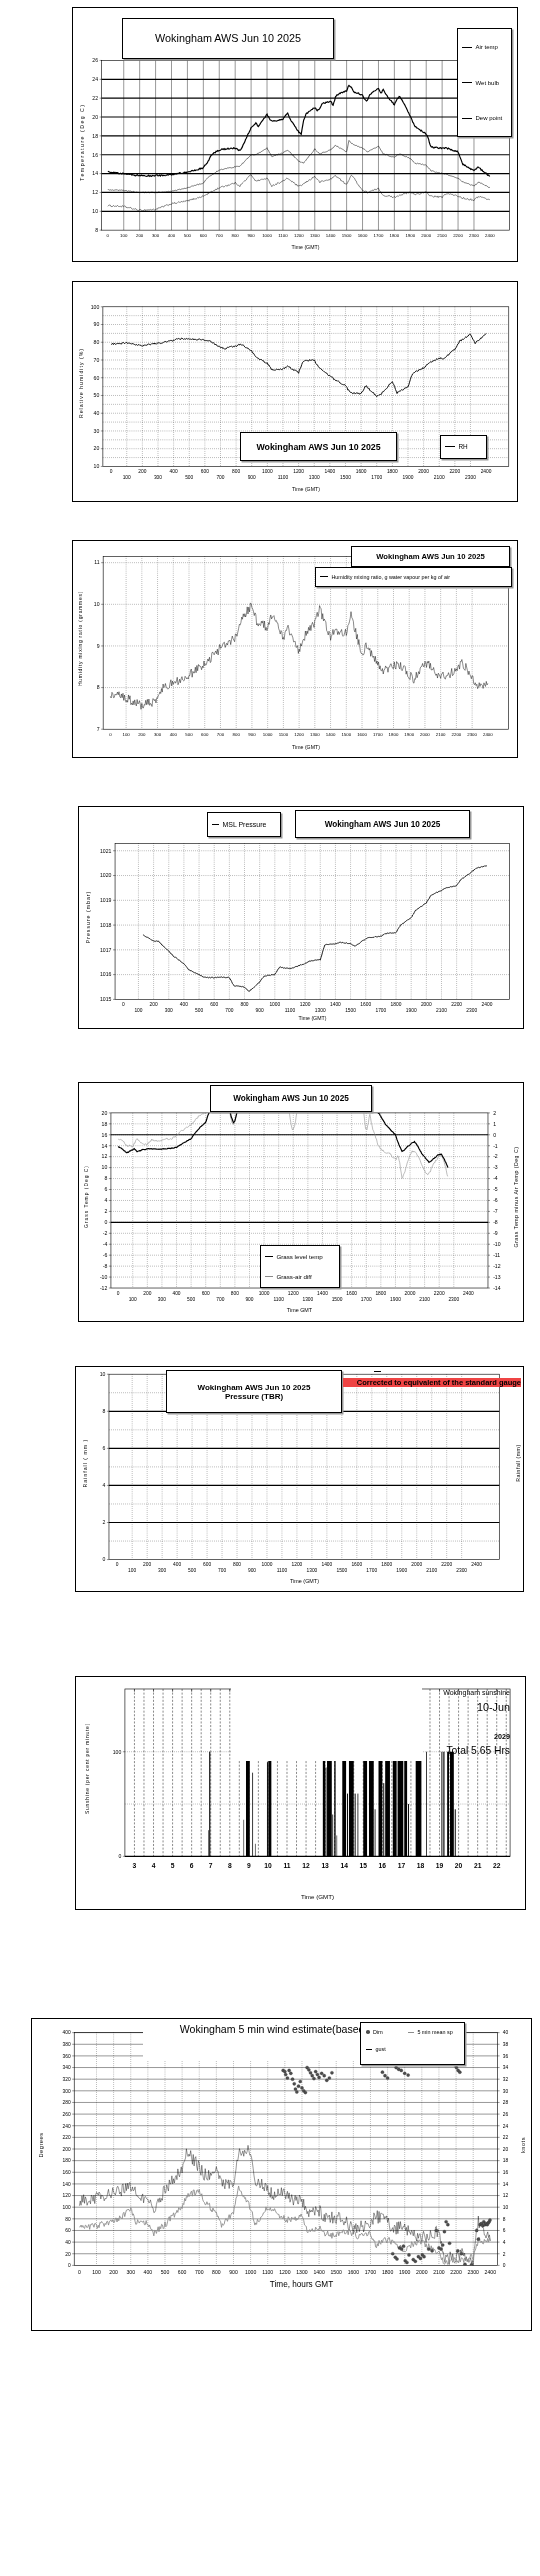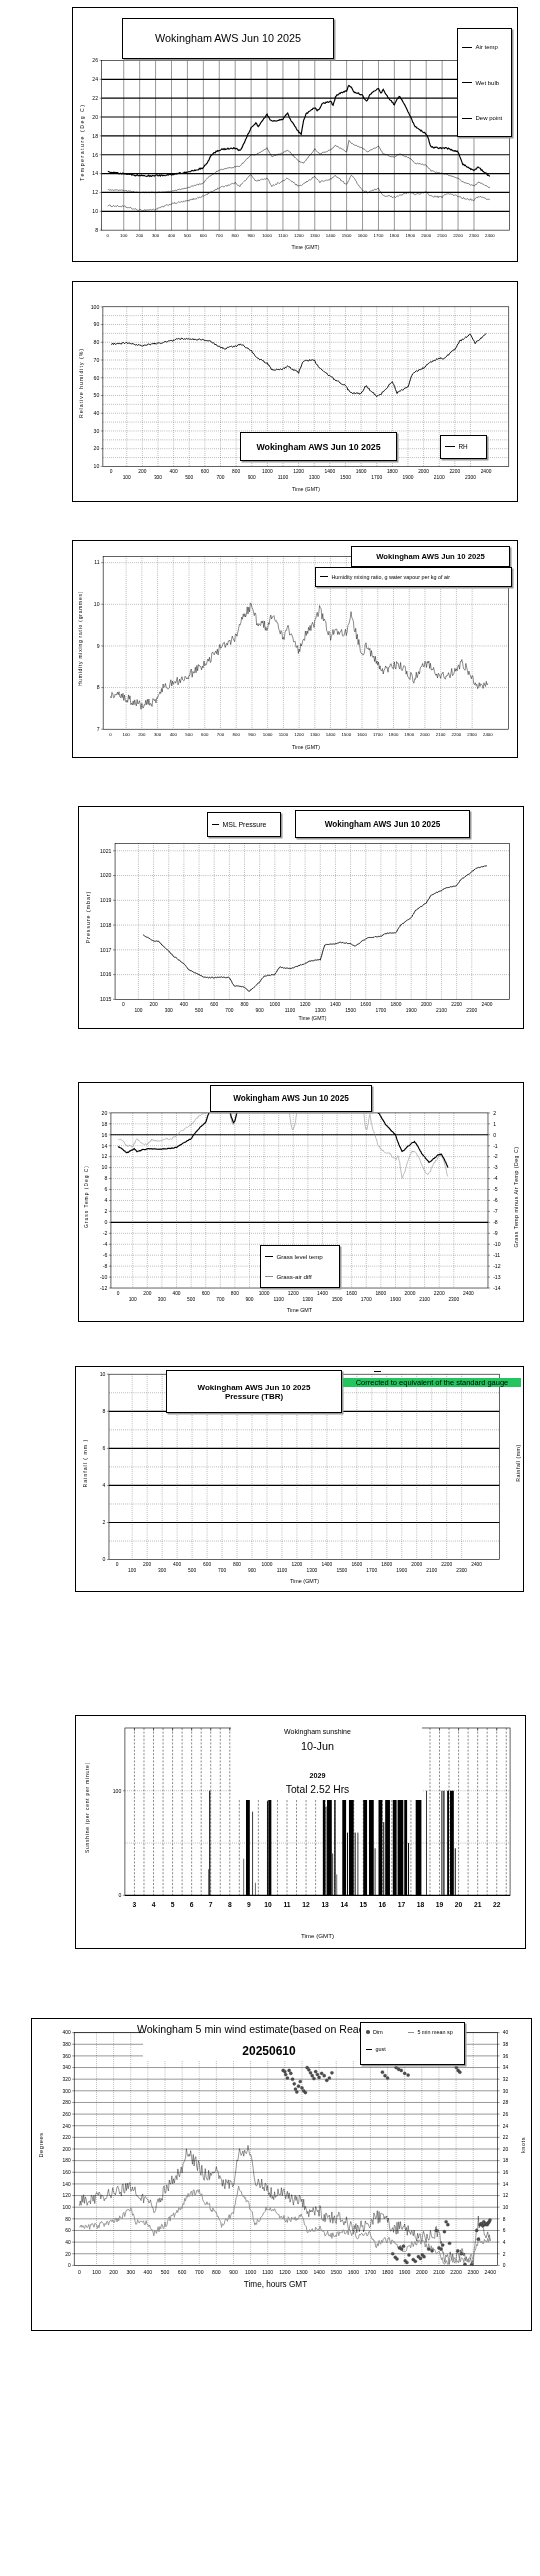--- a/index.html
+++ b/index.html
@@ -5,21 +5,21 @@
   html,body{margin:0;padding:0;background:#fff;}
   body{width:541px;height:2620px;position:relative;font-family:"Liberation Sans",sans-serif;color:#000;}
   .chart{position:absolute;background:#fff;border:0.8px solid #000;}
   .chart.heavy{border-width:1px;}
   .chart svg{position:absolute;left:0;top:0;}
   .ov{position:absolute;}
   .shbox{position:absolute;background:#fff;border:0.5px solid #000;box-shadow:1.5px 1.5px 0 #9a9a9a;display:flex;align-items:center;justify-content:center;}
   .plain{position:absolute;background:#fff;}
   .ylab{position:absolute;text-align:center;transform:rotate(-90deg);font-size:5.2px;letter-spacing:1px;white-space:nowrap;}
   .xlab{position:absolute;text-align:center;font-size:5.2px;}
-  .ttext{text-align:center;}
+  .ttext{text-align:right;}
   .legend{position:absolute;background:#fff;border:0.5px solid #000;box-shadow:1.5px 1.5px 0 #9a9a9a;}
   .lrow{display:flex;align-items:center;white-space:nowrap;overflow:hidden;}
   .ls{display:inline-block;width:10.3px;height:0;margin:0 3.1px 0 4.1px;flex:none;}
   .ds{display:inline-block;width:3.6px;height:3.6px;border-radius:50%;background:#4d4d4d;margin:0 3.1px 0 5.2px;flex:none;}
   svg text{font-family:"Liberation Sans",sans-serif;fill:#000;}
 </style>
 </head>
 <body>
 
 <div class="chart" style="left:72px;top:6.7px;width:444px;height:253px;">
@@ -664,27 +664,27 @@
       <text x="57" y="89.49999999999999" text-anchor="end" font-size="10">8</text>
       <line x1="60" y1="85.99999999999999" x2="64" y2="85.99999999999999" stroke="#000" stroke-width="0.8"></line>
       <text x="57" y="17.5" text-anchor="end" font-size="10">10</text>
       <line x1="60" y1="14" x2="64" y2="14" stroke="#000" stroke-width="0.8"></line>
     </svg>
   <div class="shbox" style="left:90px;top:3.1px;width:174px;height:41px;flex-direction:column;">
     <span class="ttext" style="font-size:8px;font-weight:bold;">Wokingham AWS Jun 10 2025</span>
     <span class="ttext" style="font-size:8px;font-weight:bold;">Pressure (TBR)</span>
   </div>
   <span style="position:absolute;left:298px;top:4.1px;width:7.2px;border-top:1px solid #000;"></span>
-  <div class="ov ttext" style="left:267px;top:11.3px;width:178px;font-size:7.5px;font-weight:normal;background:#22c55e;">Corrected to equivalent of the standard gauge</div>
+  <div class="ov ttext" style="left:267px;top:11.3px;width:178px;font-size:7.5px;font-weight:bold;background:#ef4444;">Corrected to equivalent of the standard gauge</div>
   <div class="ylab" style="left:-84px;top:93px;width:185px;">Rainfall ( mm )</div>
   <div class="ylab" style="left:349px;top:93px;width:185px;letter-spacing:0.5px;">Rainfall (mm)</div>
   <div class="xlab" style="left:33px;top:211px;width:391px;font-size:5.4px;">Time (GMT)</div>
 </div>
 
-<div class="chart" style="left:75px;top:1715px;width:449px;height:232px;">
+<div class="chart" style="left:75px;top:1676px;width:449px;height:232px;">
   <svg id="svg6" width="449" height="232" viewBox="0 0 872 450">
       <g>
         <line x1="113.51485148514851" y1="23" x2="113.51485148514851" y2="348" stroke="#000" stroke-width="0.9" stroke-dasharray="4 3"></line>
         <line x1="132.02970297029702" y1="23" x2="132.02970297029702" y2="348" stroke="#000" stroke-width="0.9" stroke-dasharray="4 3"></line>
         <line x1="150.54455445544554" y1="23" x2="150.54455445544554" y2="348" stroke="#000" stroke-width="0.9" stroke-dasharray="4 3"></line>
         <line x1="169.05940594059405" y1="23" x2="169.05940594059405" y2="348" stroke="#000" stroke-width="0.9" stroke-dasharray="4 3"></line>
         <line x1="187.5742574257426" y1="23" x2="187.5742574257426" y2="348" stroke="#000" stroke-width="0.9" stroke-dasharray="4 3"></line>
         <line x1="206.08910891089107" y1="23" x2="206.08910891089107" y2="348" stroke="#000" stroke-width="0.9" stroke-dasharray="4 3"></line>
         <line x1="224.6039603960396" y1="23" x2="224.6039603960396" y2="348" stroke="#000" stroke-width="0.9" stroke-dasharray="4 3"></line>
         <line x1="243.11881188118812" y1="23" x2="243.11881188118812" y2="348" stroke="#000" stroke-width="0.9" stroke-dasharray="4 3"></line>
@@ -808,21 +808,21 @@
       <text x="88" y="351.5" text-anchor="end" font-size="10">0</text>
       <line x1="91" y1="348" x2="95" y2="348" stroke="#000" stroke-width="0.8"></line>
       <text x="88" y="148.375" text-anchor="end" font-size="10">100</text>
       <line x1="91" y1="144.875" x2="95" y2="144.875" stroke="#000" stroke-width="0.8"></line>
       <line x1="95" y1="348" x2="843" y2="348" stroke="#000" stroke-width="2.3"></line>
     </svg>
   <div class="plain" style="left:155px;top:4.1px;width:191px;height:80px;"></div>
   <div class="ov ttext" style="left:49px;top:12.4px;width:385px;font-size:7px;">Wokingham sunshine</div>
   <div class="ov ttext" style="left:49px;top:24px;width:385px;font-size:10.8px;">10-Jun</div>
   <div class="ov ttext" style="left:49px;top:55px;width:385px;font-size:7.2px;font-weight:bold;">2029</div>
-  <div class="ov ttext" style="left:49px;top:68px;width:385px;font-size:10.3px;">Total 2.52 Hrs</div>
+  <div class="ov ttext" style="left:49px;top:68px;width:385px;font-size:10.3px;">Total 5.65 Hrs</div>
   <div class="ylab" style="left:-72px;top:89px;width:167px;font-size:4.9px;letter-spacing:0.8px;">Sunshine (per cent per minute)</div>
   <div class="xlab" style="left:49px;top:216px;width:385px;font-size:6.2px;">Time (GMT)</div>
 </div>
 
 <div class="chart heavy" style="left:31px;top:2018px;width:499px;height:311px;">
   <svg id="svg7" width="499" height="311" viewBox="0 0 969 603">
       <g>
         <line x1="125.25" y1="26" x2="125.25" y2="478" stroke="#000" stroke-width="1" stroke-dasharray="1 3"></line>
         <line x1="158.5" y1="26" x2="158.5" y2="478" stroke="#000" stroke-width="1" stroke-dasharray="1 3"></line>
         <line x1="191.75" y1="26" x2="191.75" y2="478" stroke="#000" stroke-width="1" stroke-dasharray="1 3"></line>
@@ -1092,15 +1092,15 @@
         <span class="ls" style="border-top:1.5px solid #8c8c8c;width:6.2px;margin-left:2.1px;"></span>
         <span style="font-size:5.4px;">5 min mean sp</span>
       </div>
     <div class="lrow" style="position:absolute;left:0;top:23px;">
         <span class="ls" style="border-top:0.5px solid #000;width:6.2px;margin-left:5.2px;"></span>
         <span style="font-size:5.4px;">gust</span>
       </div>
   </div>
   <div class="ylab" style="left:-108px;top:123px;width:233px;font-size:5.7px;letter-spacing:0.5px;">Degrees</div>
   <div class="ylab" style="left:374px;top:123px;width:233px;font-size:5.7px;letter-spacing:0.5px;">knots</div>
-  <div class="xlab" style="left:32px;top:261px;width:423px;font-size:8.2px;">Time, hours GMT</div>
+  <div class="xlab" style="left:58px;top:261px;width:423px;font-size:8.2px;">Time, hours GMT</div>
 </div>
 
 
 </body></html>

